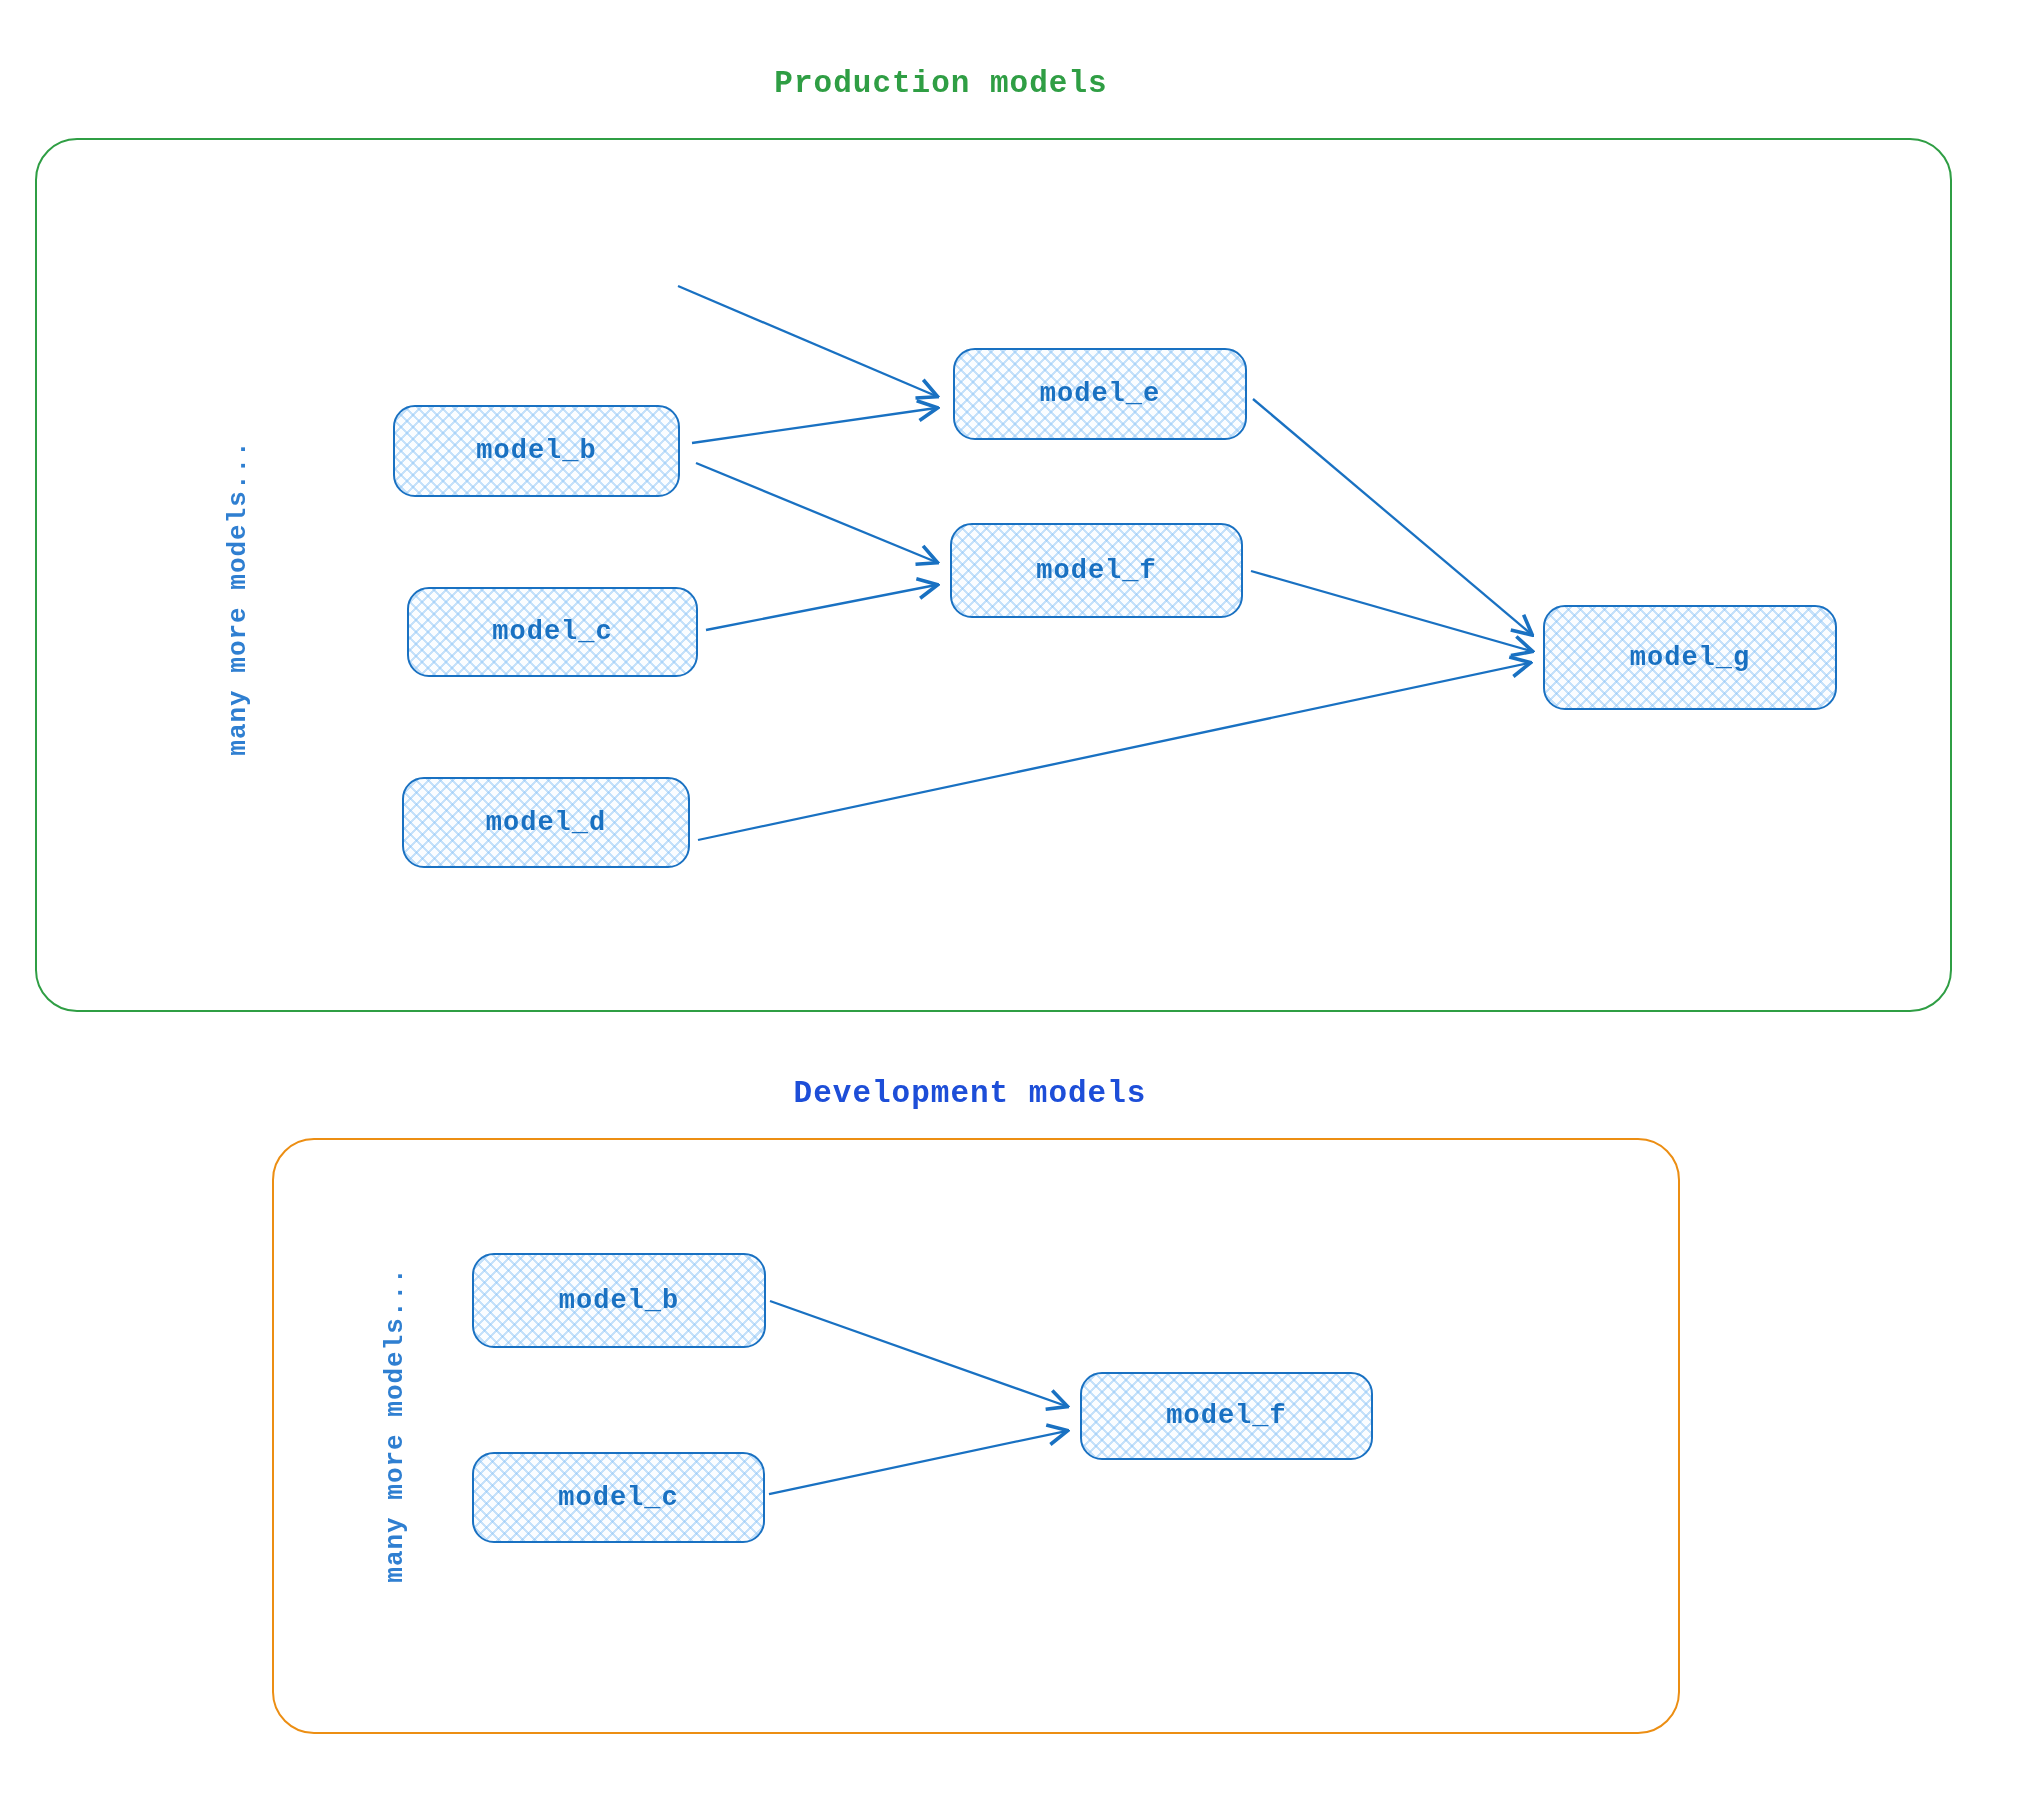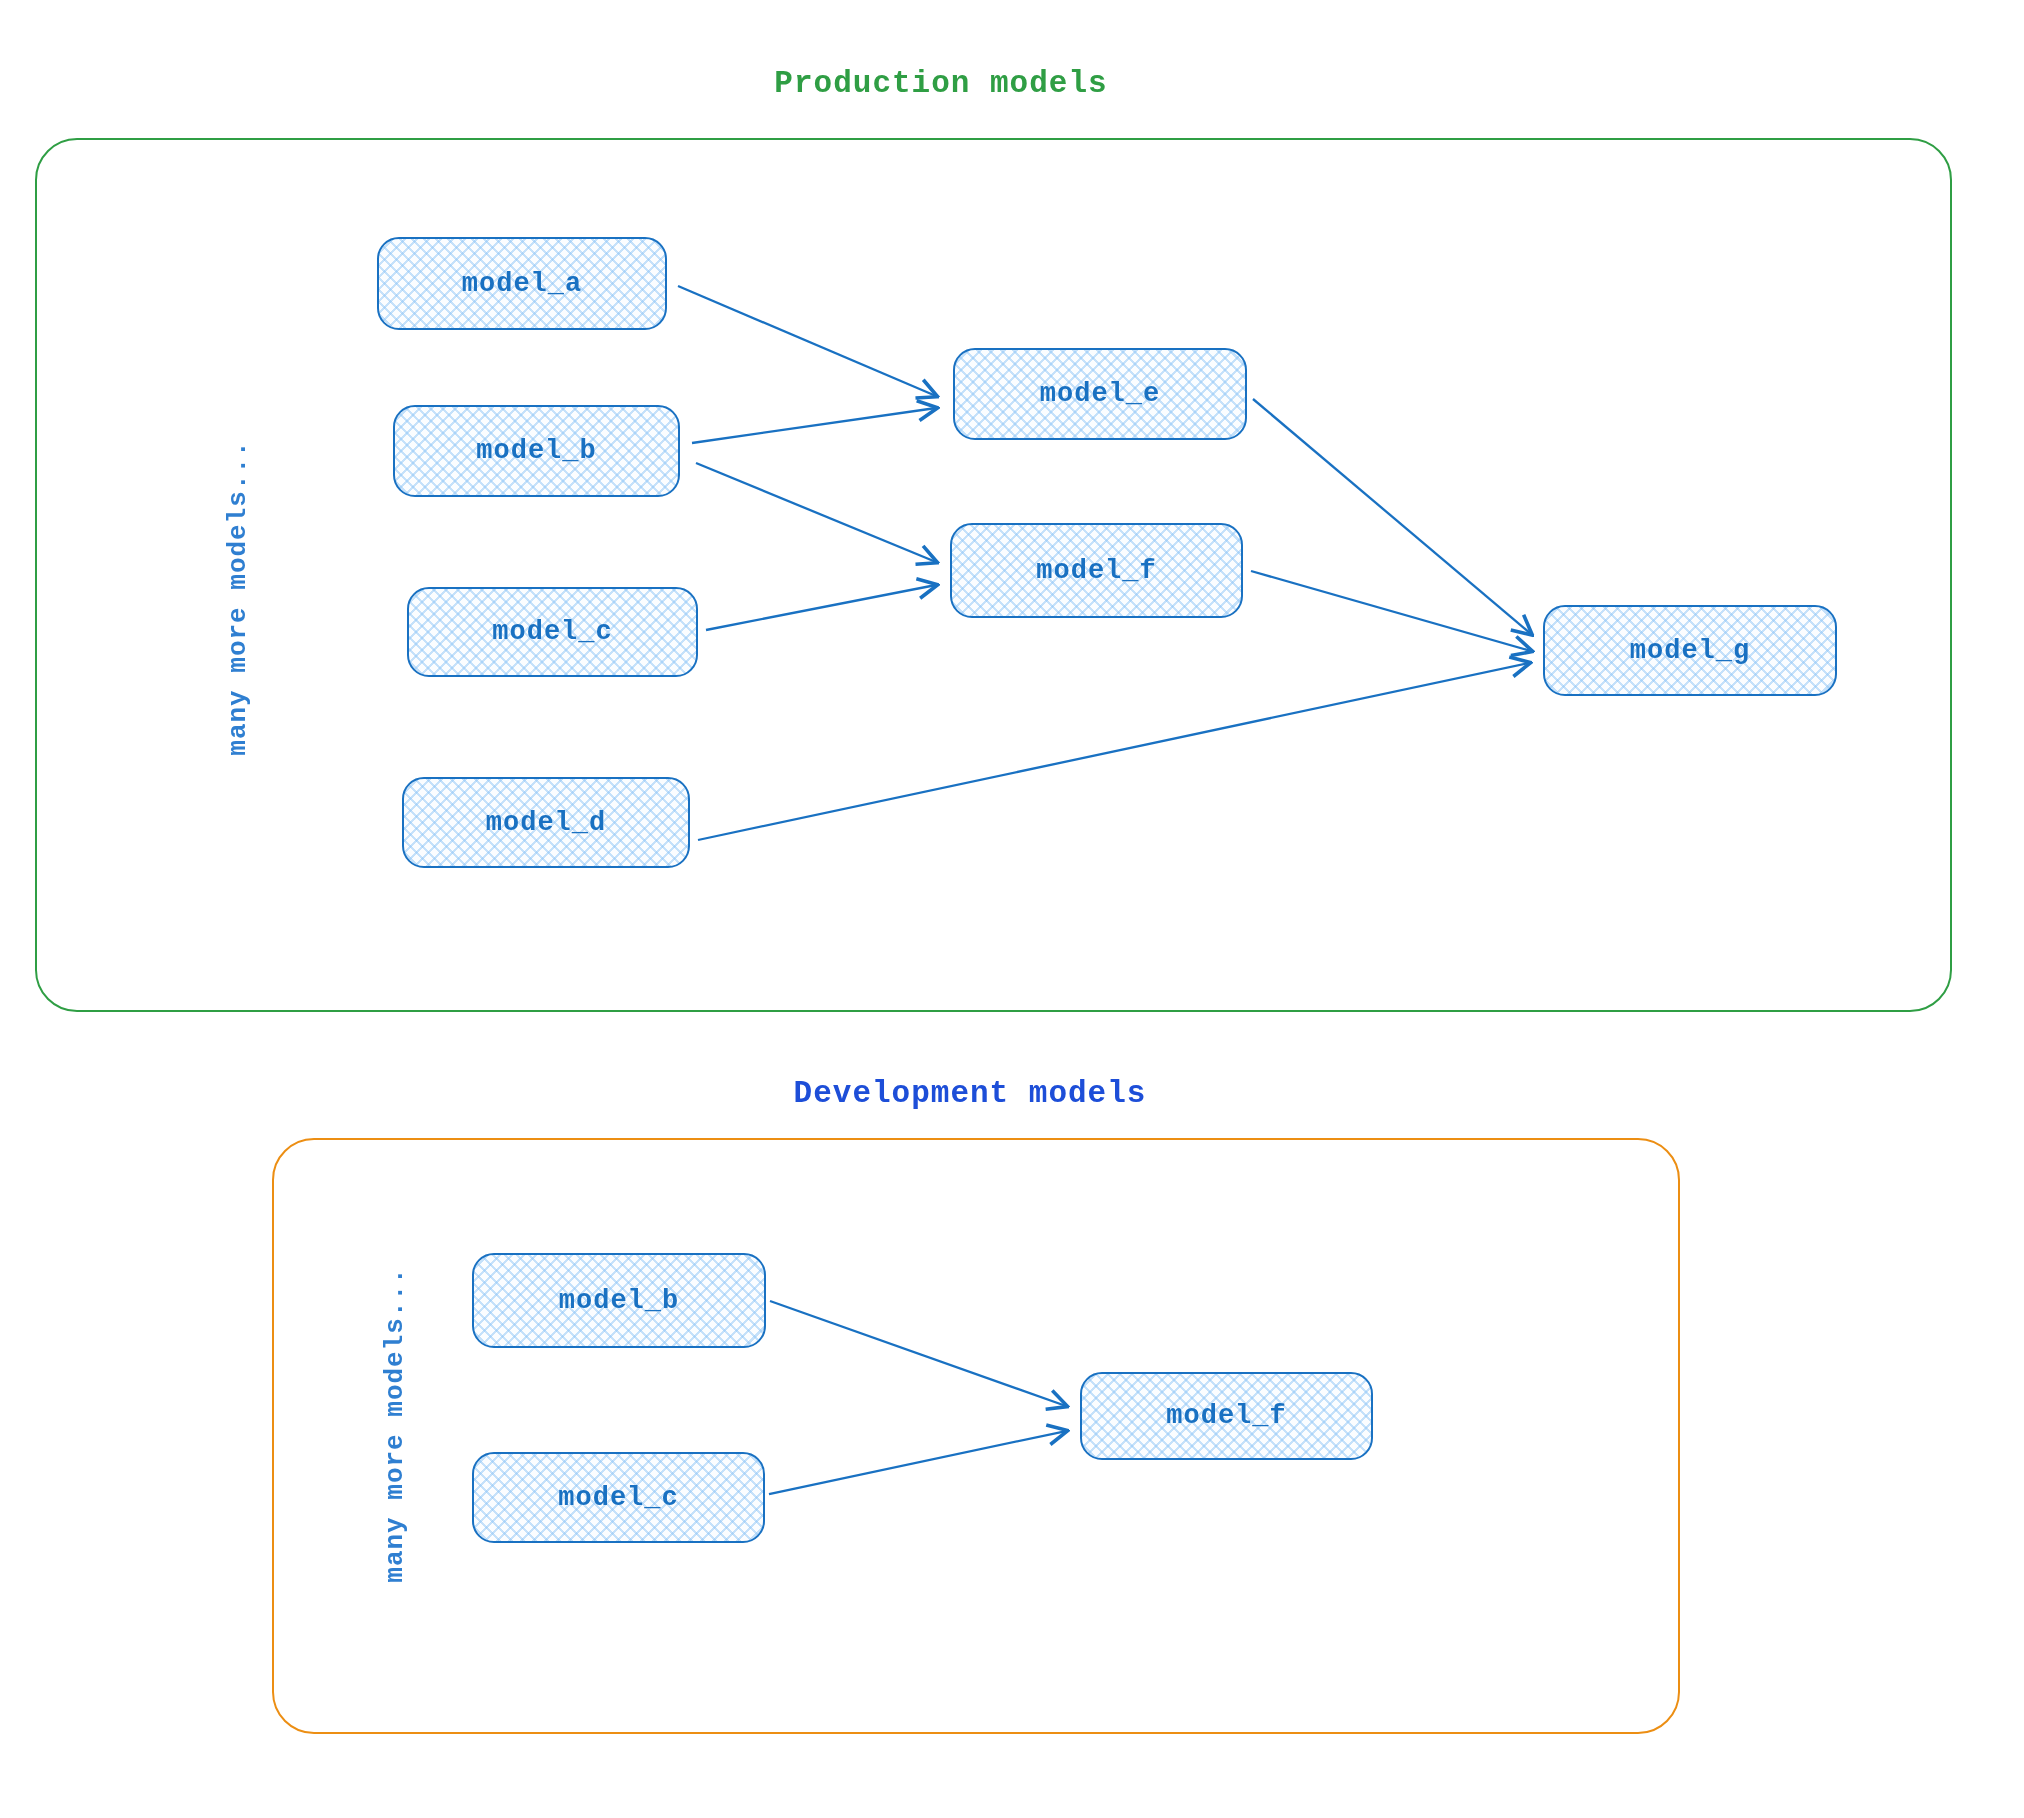--- a/index.html
+++ b/index.html
@@ -72,23 +72,20 @@
 <body>
 
 <div class="canvas">
 
   <div class="section-title production" style="left:941px; top:66px;">Production models</div>
 
   <div class="frame production" style="left:35px; top:138px; width:1913px; height:870px;"></div>
 
   <div class="side-label" style="left:238px; top:598px;">many more models...</div>
 
-  <div class="node" style="left:377px; top:237px; width:290px; height:93px;">
-    <span class="node-label">model_a</span>
-  </div>
 
   <div class="node" style="left:393px; top:405px; width:287px; height:92px;">
     <span class="node-label">model_b</span>
   </div>
 
   <div class="node" style="left:407px; top:587px; width:291px; height:90px;">
     <span class="node-label">model_c</span>
   </div>
 
   <div class="node" style="left:953px; top:348px; width:294px; height:92px;">
@@ -96,21 +93,21 @@
   </div>
 
   <div class="node" style="left:402px; top:777px; width:288px; height:91px;">
     <span class="node-label">model_d</span>
   </div>
 
   <div class="node" style="left:950px; top:523px; width:293px; height:95px;">
     <span class="node-label">model_f</span>
   </div>
 
-  <div class="node" style="left:1543px; top:605px; width:294px; height:91px;">
+  <div class="node" style="left:1543px; top:605px; width:294px; height:105px;">
     <span class="node-label">model_g</span>
   </div>
 
   <div class="section-title development" style="left:970px; top:1076px;">Development models</div>
 
   <div class="frame development" style="left:272px; top:1138px; width:1404px; height:592px;"></div>
 
   <div class="side-label" style="left:395px; top:1425px;">many more models...</div>
 
   <div class="node" style="left:472px; top:1253px; width:294px; height:95px;">

